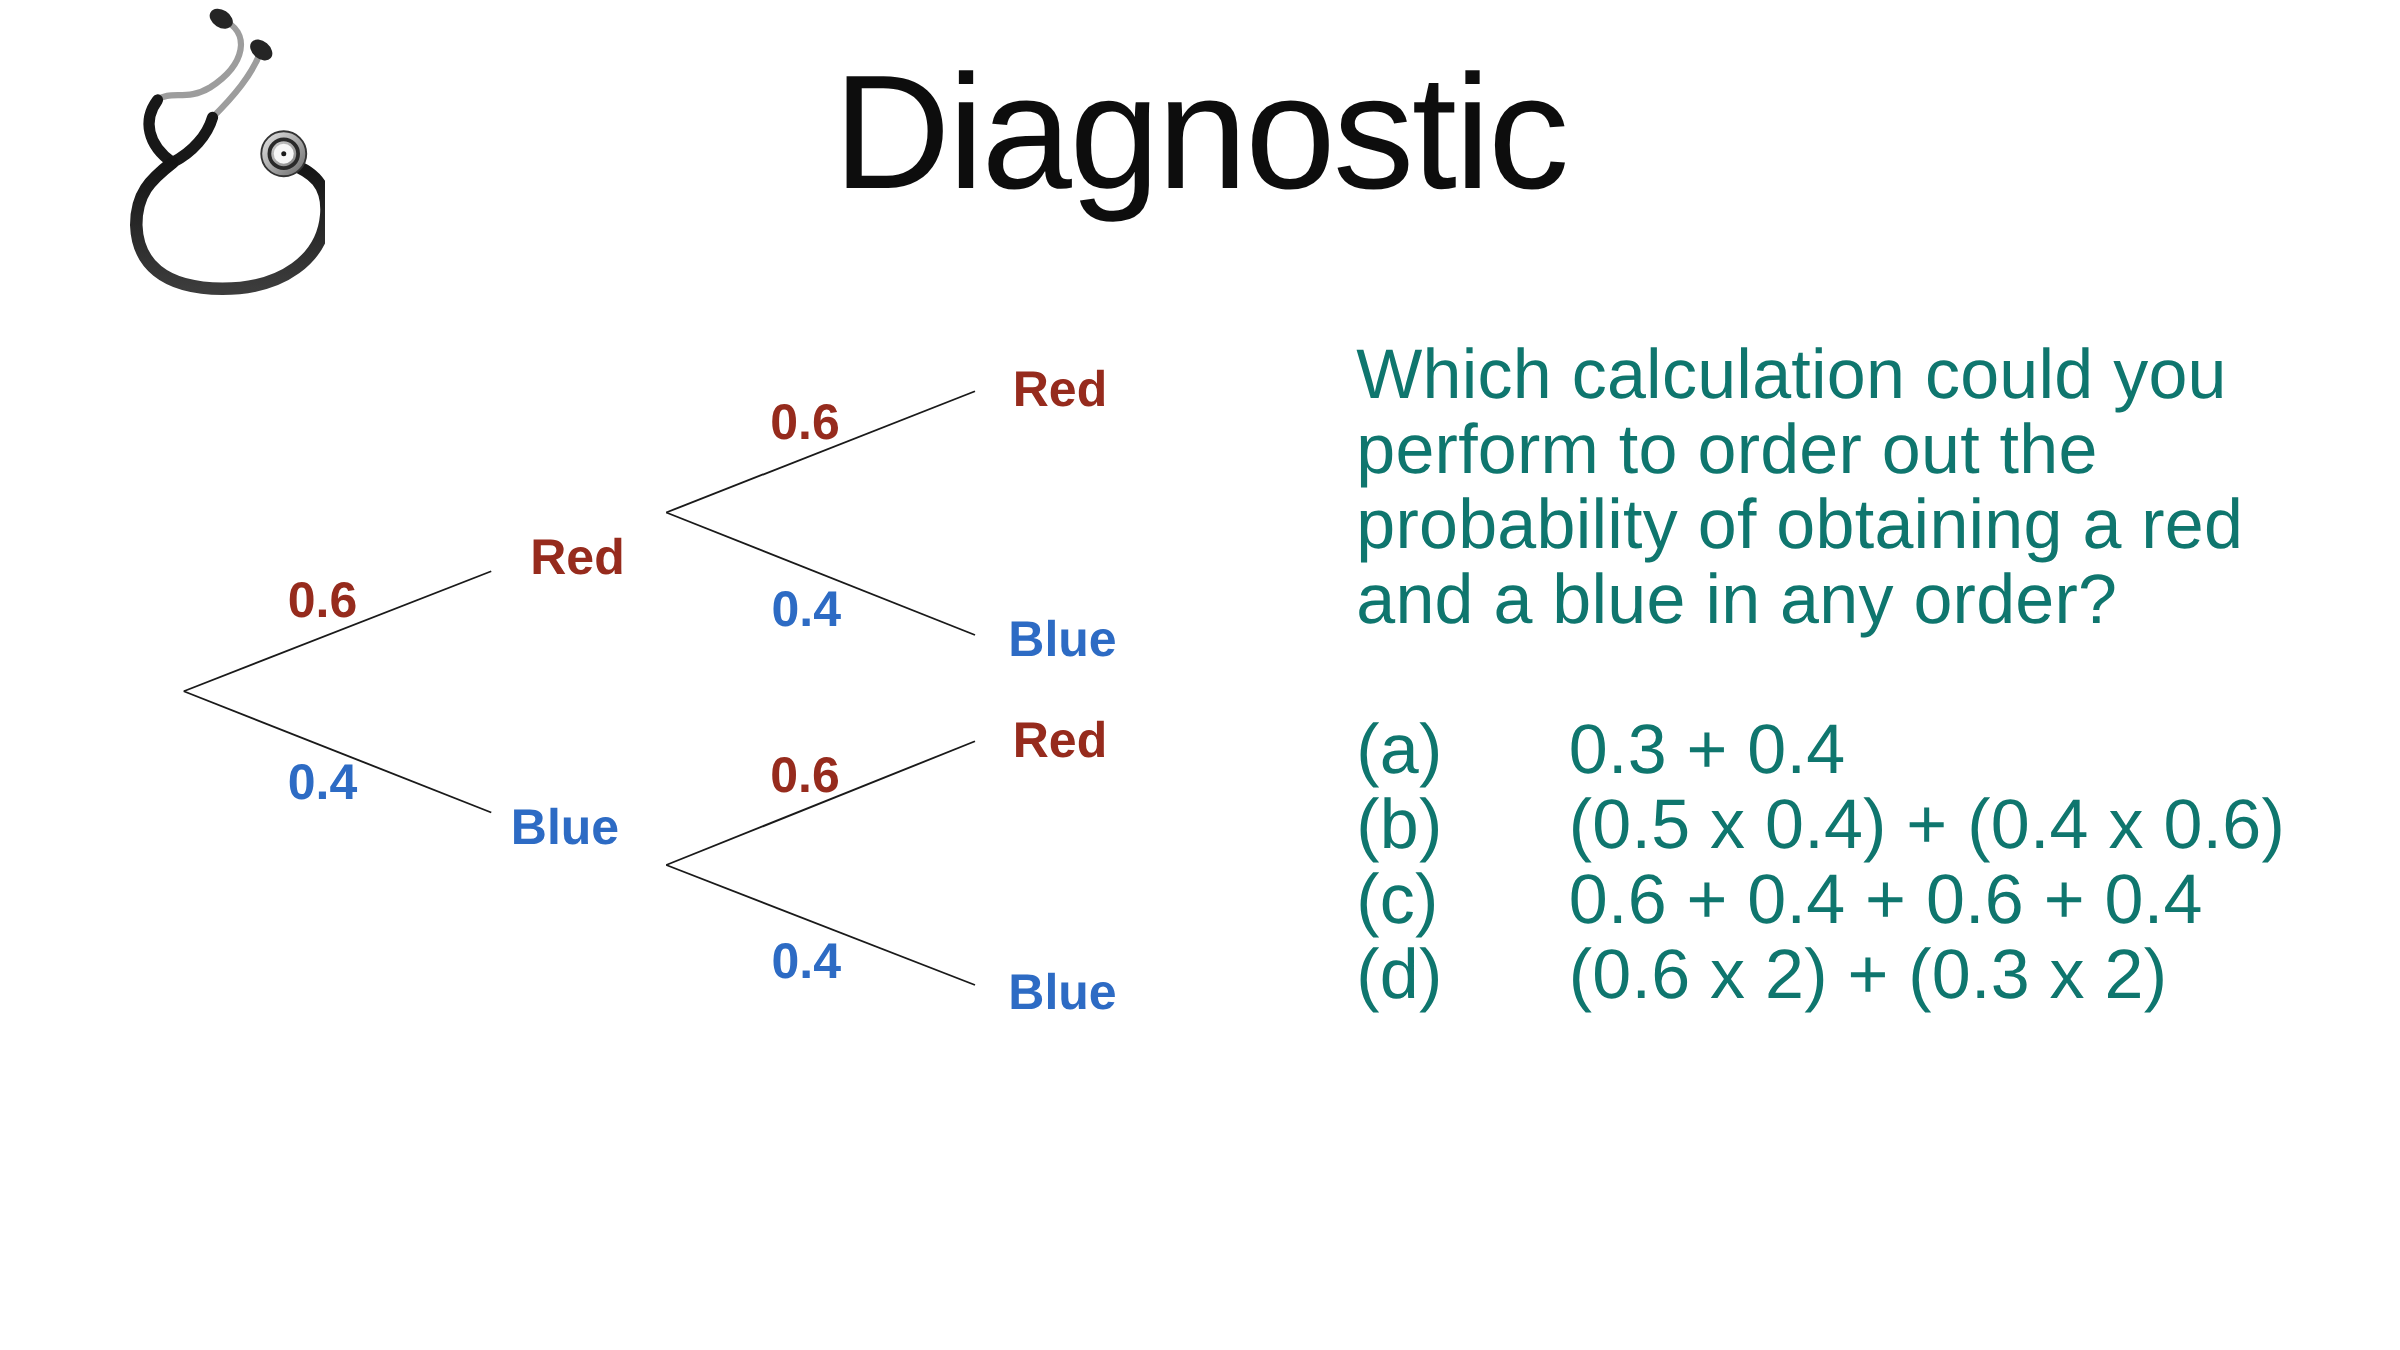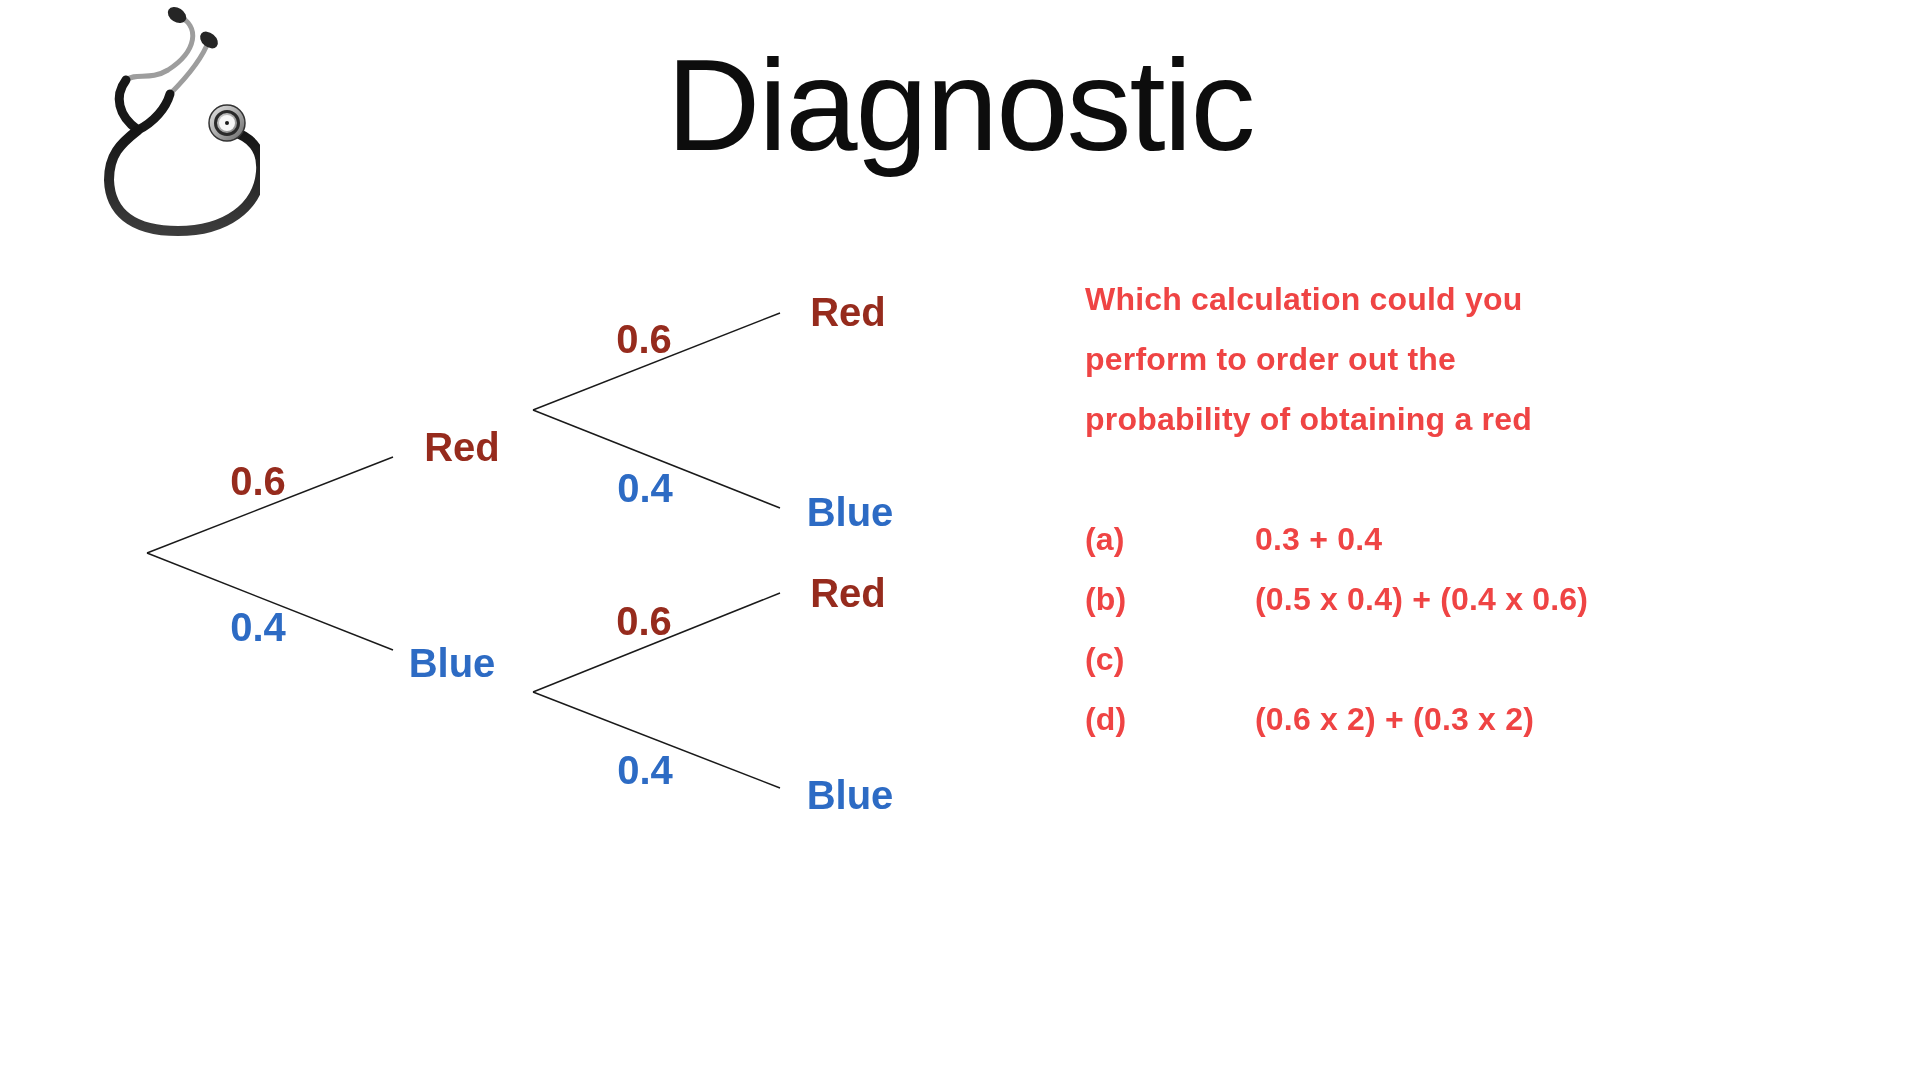--- a/index.html
+++ b/index.html
@@ -56,23 +56,23 @@
     white-space: nowrap;
   }
   .red  { color: var(--outcome-red,  #962b1d); }
   .blue { color: var(--outcome-blue, #2d6bc4); }
   
   .qa {
     position: absolute;
     left: 1085px;
     top: 269px;
     width: 760px;
-    color: #ef4444;
-    font-weight: 700;
-    font-size: 32px;
+    color: #0f766e;
+    font-weight: 400;
+    font-size: 56px;
     letter-spacing: 0.2px;
   }
   .q-line { height: 60px; line-height: 60px; white-space: nowrap; }
   .qa-spacer { height: 60px; }
   .opt-row { height: 60px; line-height: 60px; display: flex; }
   .opt-label { width: 170px; flex: 0 0 170px; }
   .opt-formula { white-space: nowrap; }
 </style>
 </head>
 <body>
@@ -133,31 +133,33 @@
 
   <div class="tree-label red" style="left:644px; top:621px;">0.6</div>
   <div class="tree-label blue" style="left:645px; top:770px;">0.4</div>
   <div class="tree-label red" style="left:848px; top:593px;">Red</div>
   <div class="tree-label blue" style="left:850px; top:795px;">Blue</div>
 
   <div class="qa">
     <div class="q-line">Which calculation could you</div>
     <div class="q-line">perform to order out the</div>
     <div class="q-line">probability of obtaining a red</div>
+    <div class="q-line">and a blue in any order?</div>
     <div class="qa-spacer"></div>
     <div class="opt-row">
       <span class="opt-label">(a)</span>
       <span class="opt-formula">0.3 + 0.4</span>
     </div>
     <div class="opt-row">
       <span class="opt-label">(b)</span>
       <span class="opt-formula">(0.5 x 0.4) + (0.4 x 0.6)</span>
     </div>
     <div class="opt-row">
       <span class="opt-label">(c)</span>
+      <span class="opt-formula">0.6 + 0.4 + 0.6 + 0.4</span>
     </div>
     <div class="opt-row">
       <span class="opt-label">(d)</span>
       <span class="opt-formula">(0.6 x 2) + (0.3 x 2)</span>
     </div>
   </div>
 
 </div>
 
 </body></html>

